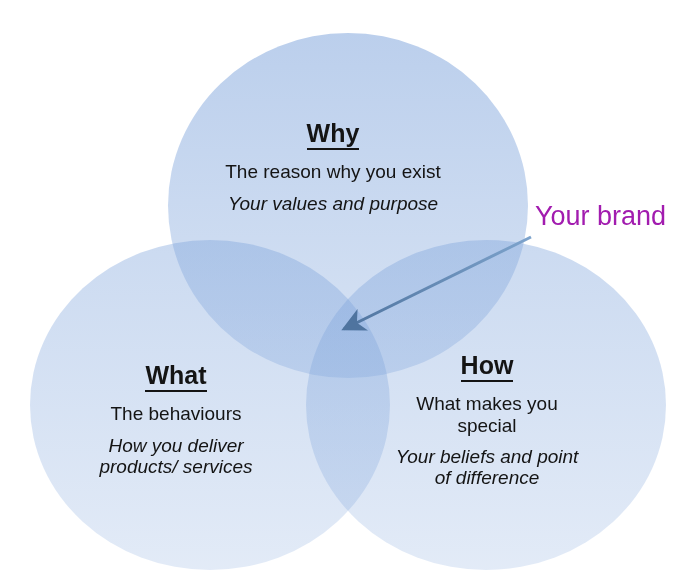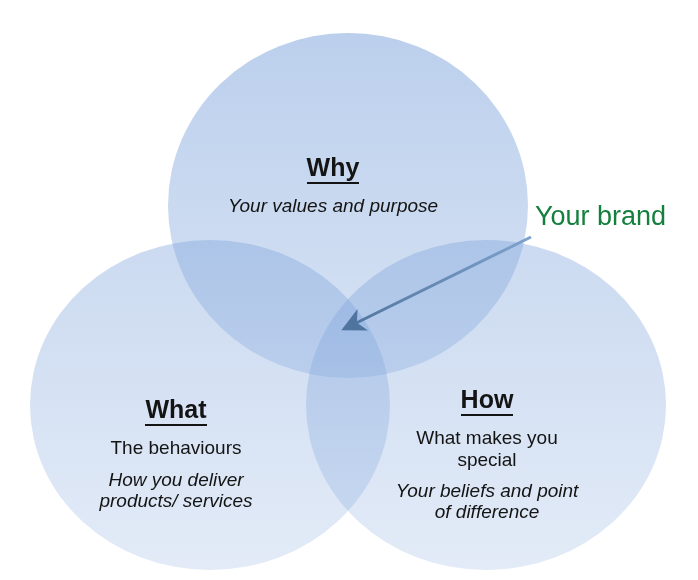--- a/index.html
+++ b/index.html
@@ -33,21 +33,20 @@
     background: linear-gradient(180deg, rgba(125,163,219,0.40) 0%, rgba(125,163,219,0.22) 100%);
   }
   .text-block {
     position: absolute;
     transform: translateX(-50%);
     text-align: center;
     color: #141414;
   }
   .text-block .title {
     margin-bottom: 11px;
-    margin-top: 34px;
   }
   .text-block .title span {
     display: inline-block;
     font-size: 25px;
     font-weight: bold;
     border-bottom: 2.5px solid #141414;
     padding-bottom: 2px;
     line-height: 1.05;
   }
   .text-block .desc {
@@ -65,40 +64,41 @@
   .block-what { left: 176px; top: 362px; width: 220px; }
   .block-what .emph { max-width: 165px; }
   .block-how  { left: 487px; top: 352px; width: 220px; }
   .block-how .desc { max-width: 160px; }
   .block-how .emph { max-width: 198px; }
   .brand-label {
     position: absolute;
     left: 535px;
     top: 201px;
     font-size: 27px;
-    color: #15803d;
+    color: #a21caf;
     white-space: nowrap;
   }
   .arrow-svg {
     position: absolute;
     left: 0; top: 0;
     pointer-events: none;
   }
 </style>
 </head>
 <body>
 
 <div class="canvas">
 
   <div class="circle circle-why"></div>
   <div class="circle circle-what"></div>
   <div class="circle circle-how"></div>
 
   <div class="text-block block-why">
     <div class="title"><span>Why</span></div>
+    <div class="desc">The reason why you exist</div>
     <div class="emph">Your values and purpose</div>
   </div>
 
   <div class="text-block block-what">
     <div class="title"><span>What</span></div>
     <div class="desc">The behaviours</div>
     <div class="emph">How you deliver products/ services</div>
   </div>
 
   <div class="text-block block-how">

